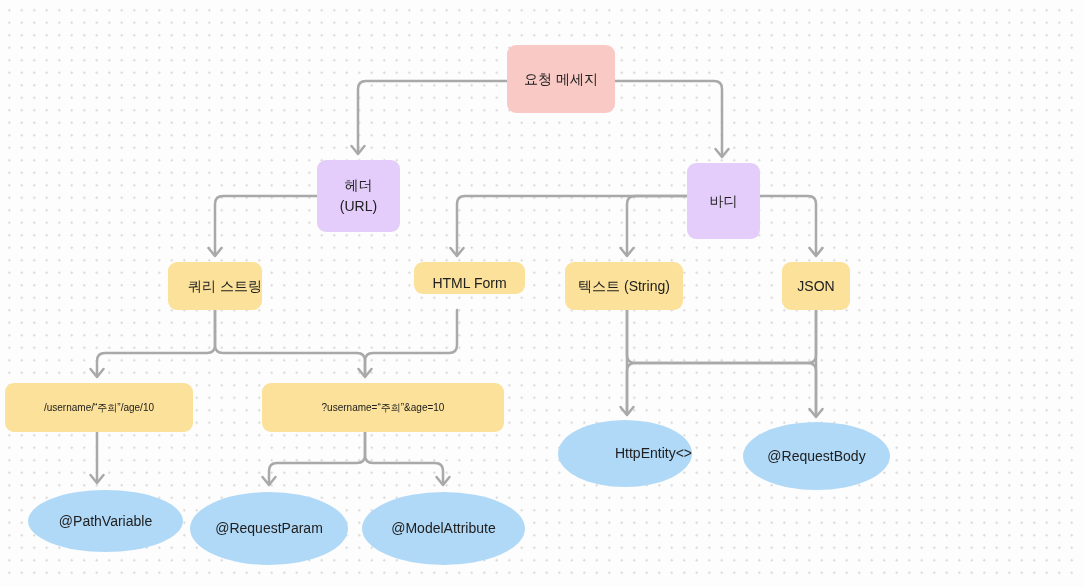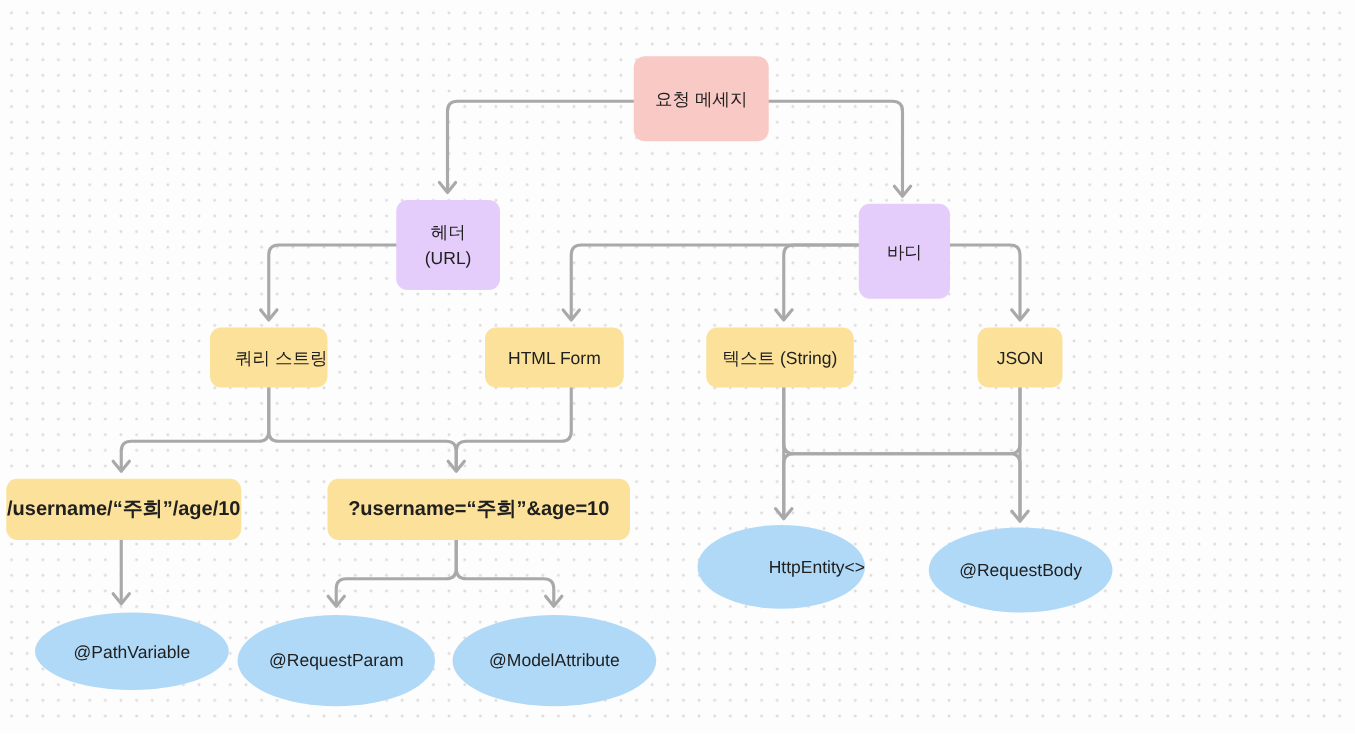--- a/index.html
+++ b/index.html
@@ -48,29 +48,29 @@
     color: #202020;
     font-size: 14px;
     line-height: 21px;
     cursor: pointer;
     user-select: none;
   }
   .rect   { border-radius: 9px; }
   .root   { background: #F9C9C5; }
   .branch { background: #E4CDFA; }
   .leaf   { background: #FBE199; }
-  .code   { background: #FBE199; font-weight: 700; font-size: 16px; }
+  .code   { background: #FBE199; font-weight: 400; font-size: 10px; }
   .oval   { background: #B0D9F8; border-radius: 50%; font-weight: 500; }
 
   
   #n-request    { left: 507px; top: 45px;  width: 108px;  height: 68px; }
   #n-header     { left: 317px; top: 160px; width: 83px;  height: 72px; }
   #n-body       { left: 687px; top: 163px; width: 73px;  height: 76px; justify-content: center; }
   #n-query      { left: 168px; top: 262px; width: 94px;  height: 48px; padding-left: 20px; }
-  #n-htmlform   { left: 388px; top: 262px; width: 111px; height: 48px; }
+  #n-htmlform   { left: 414px; top: 262px; width: 111px; height: 32px; justify-content: flex-end; }
   #n-textstring { left: 565px; top: 262px; width: 118px; height: 48px; }
   #n-json       { left: 782px; top: 262px; width: 68px;  height: 48px; }
   #n-pathex     { left: 5px;   top: 383px; width: 188px; height: 49px; }
   #n-queryex    { left: 262px; top: 383px; width: 242px; height: 49px; }
   #e-pathvar    { left: 28px;  top: 490px; width: 155px; height: 62px; }
   #e-reqparam   { left: 190px; top: 492px; width: 158px; height: 73px; }
   #e-modelattr  { left: 362px; top: 492px; width: 163px; height: 73px; }
   #e-httpentity { left: 558px; top: 420px; width: 134px; height: 67px; align-items: flex-end; }
   #e-reqbody    { left: 743px; top: 422px; width: 147px; height: 68px; }
 </style>

